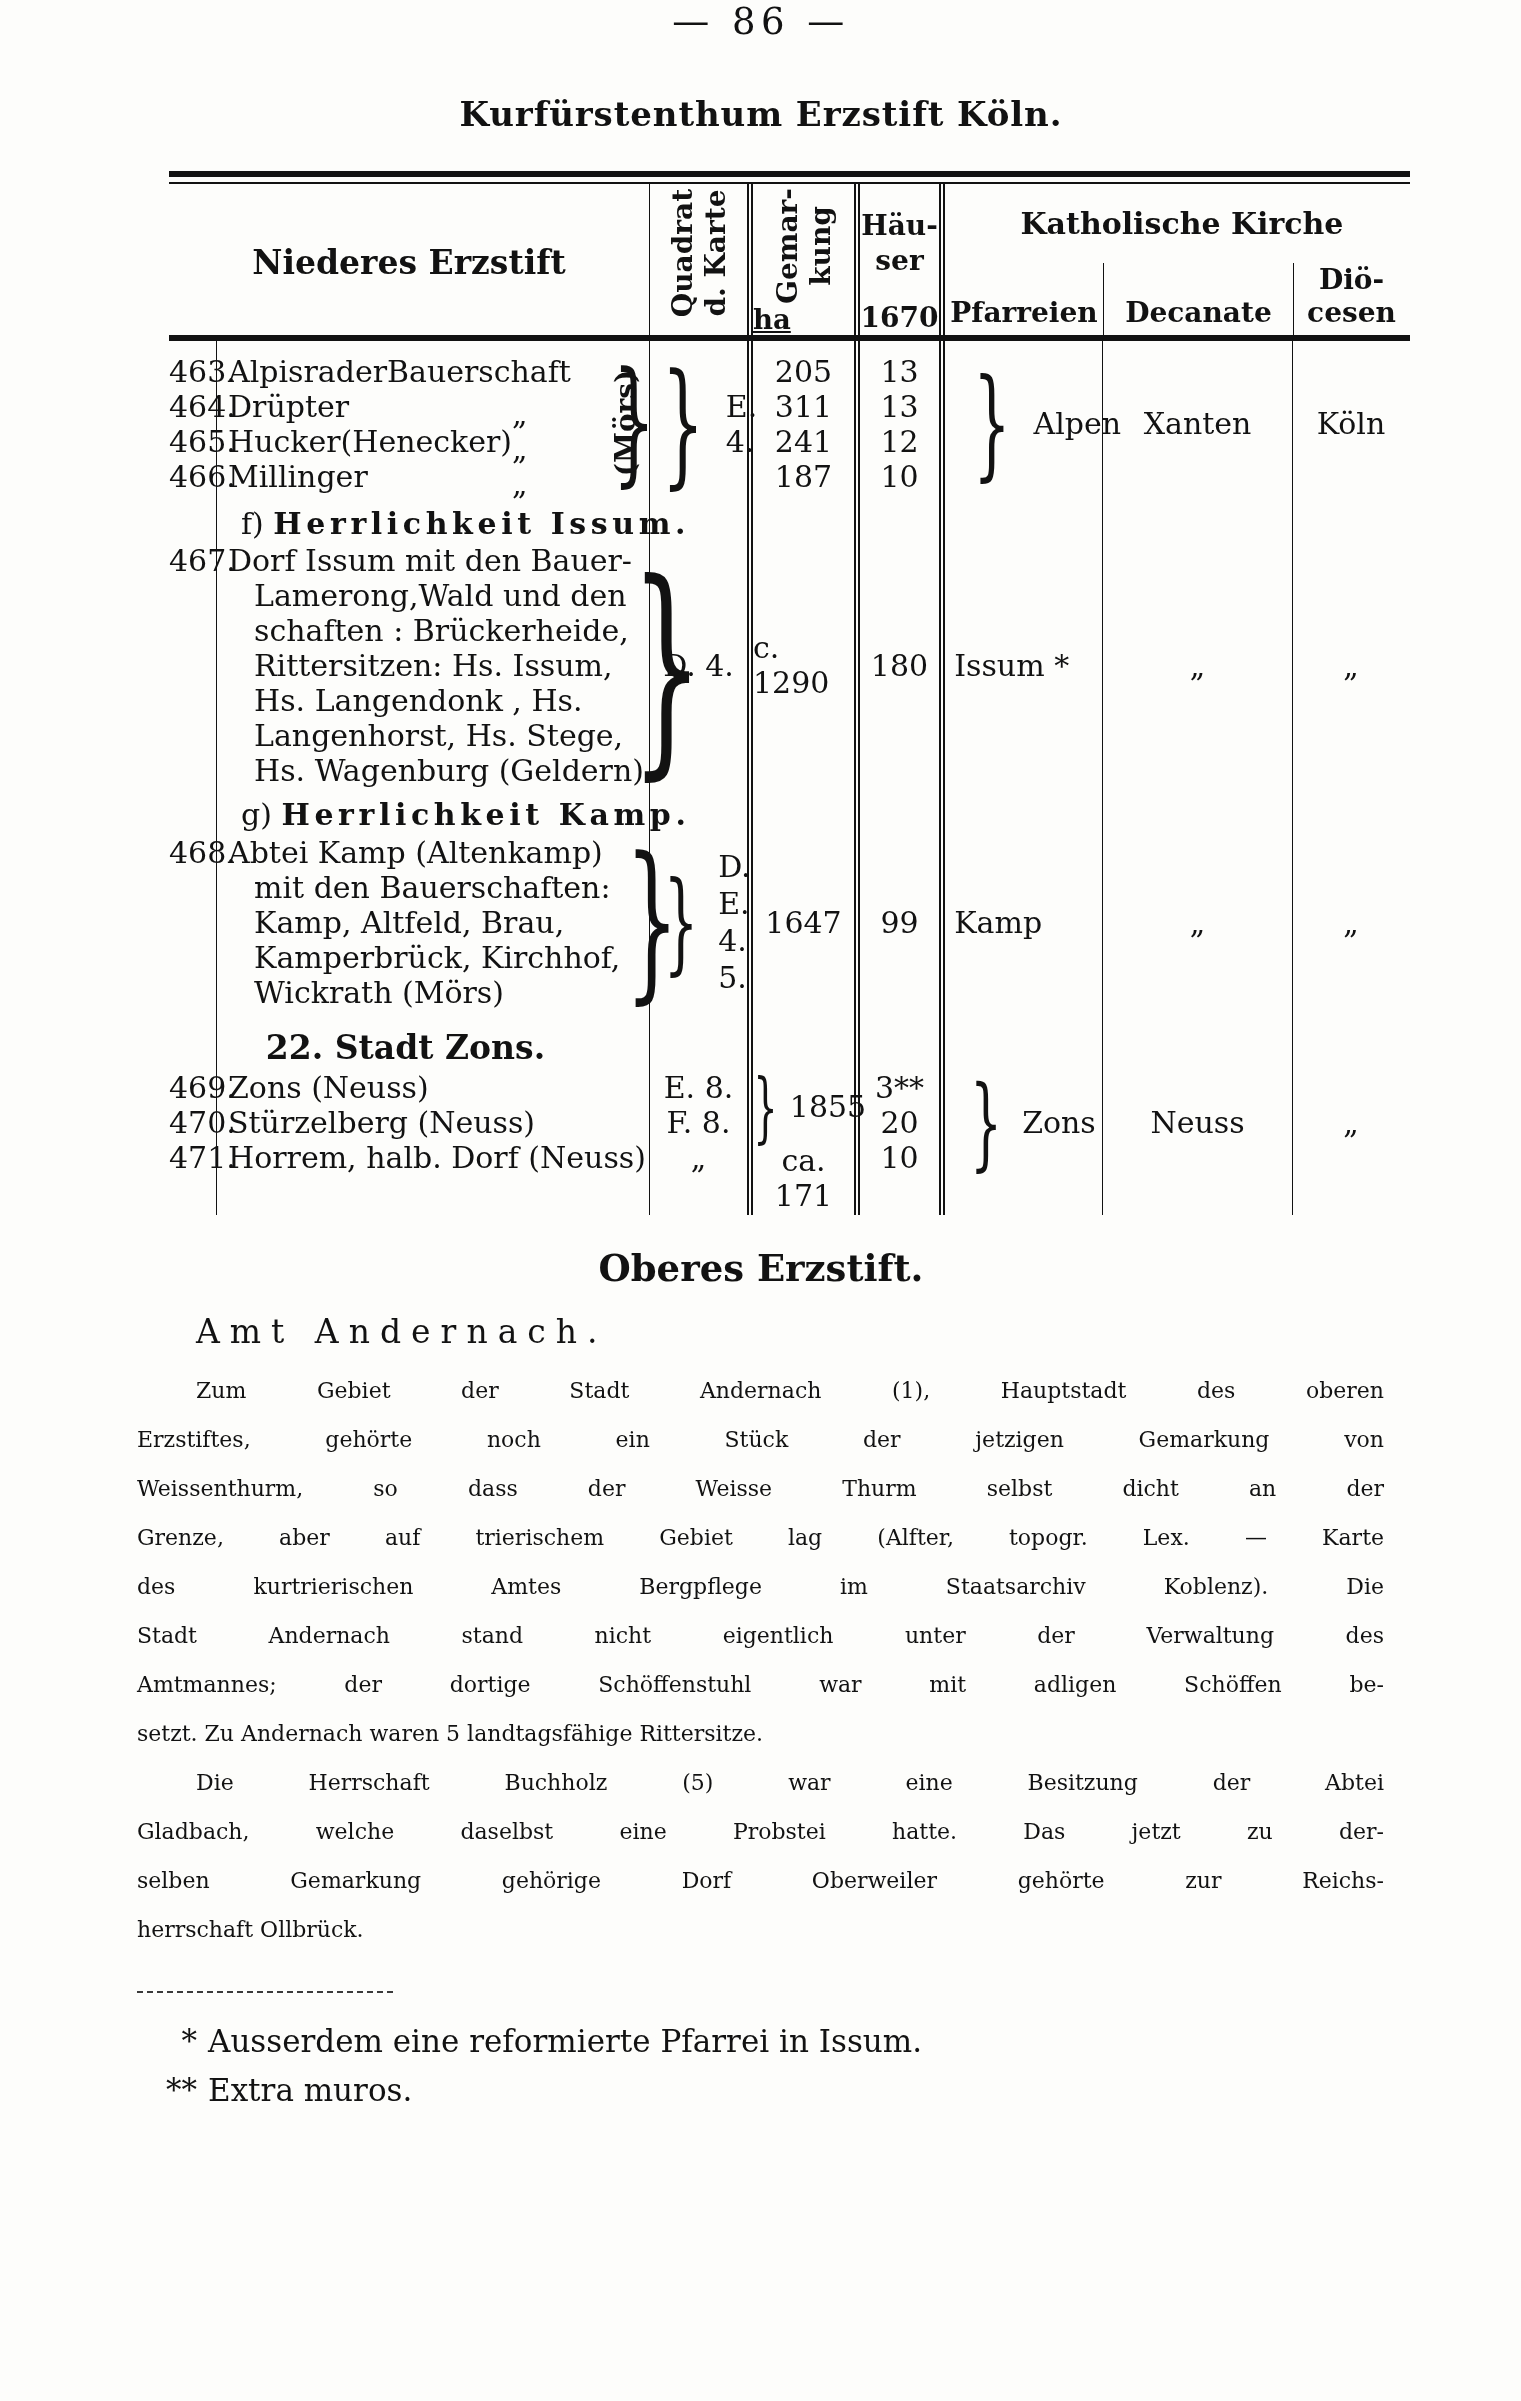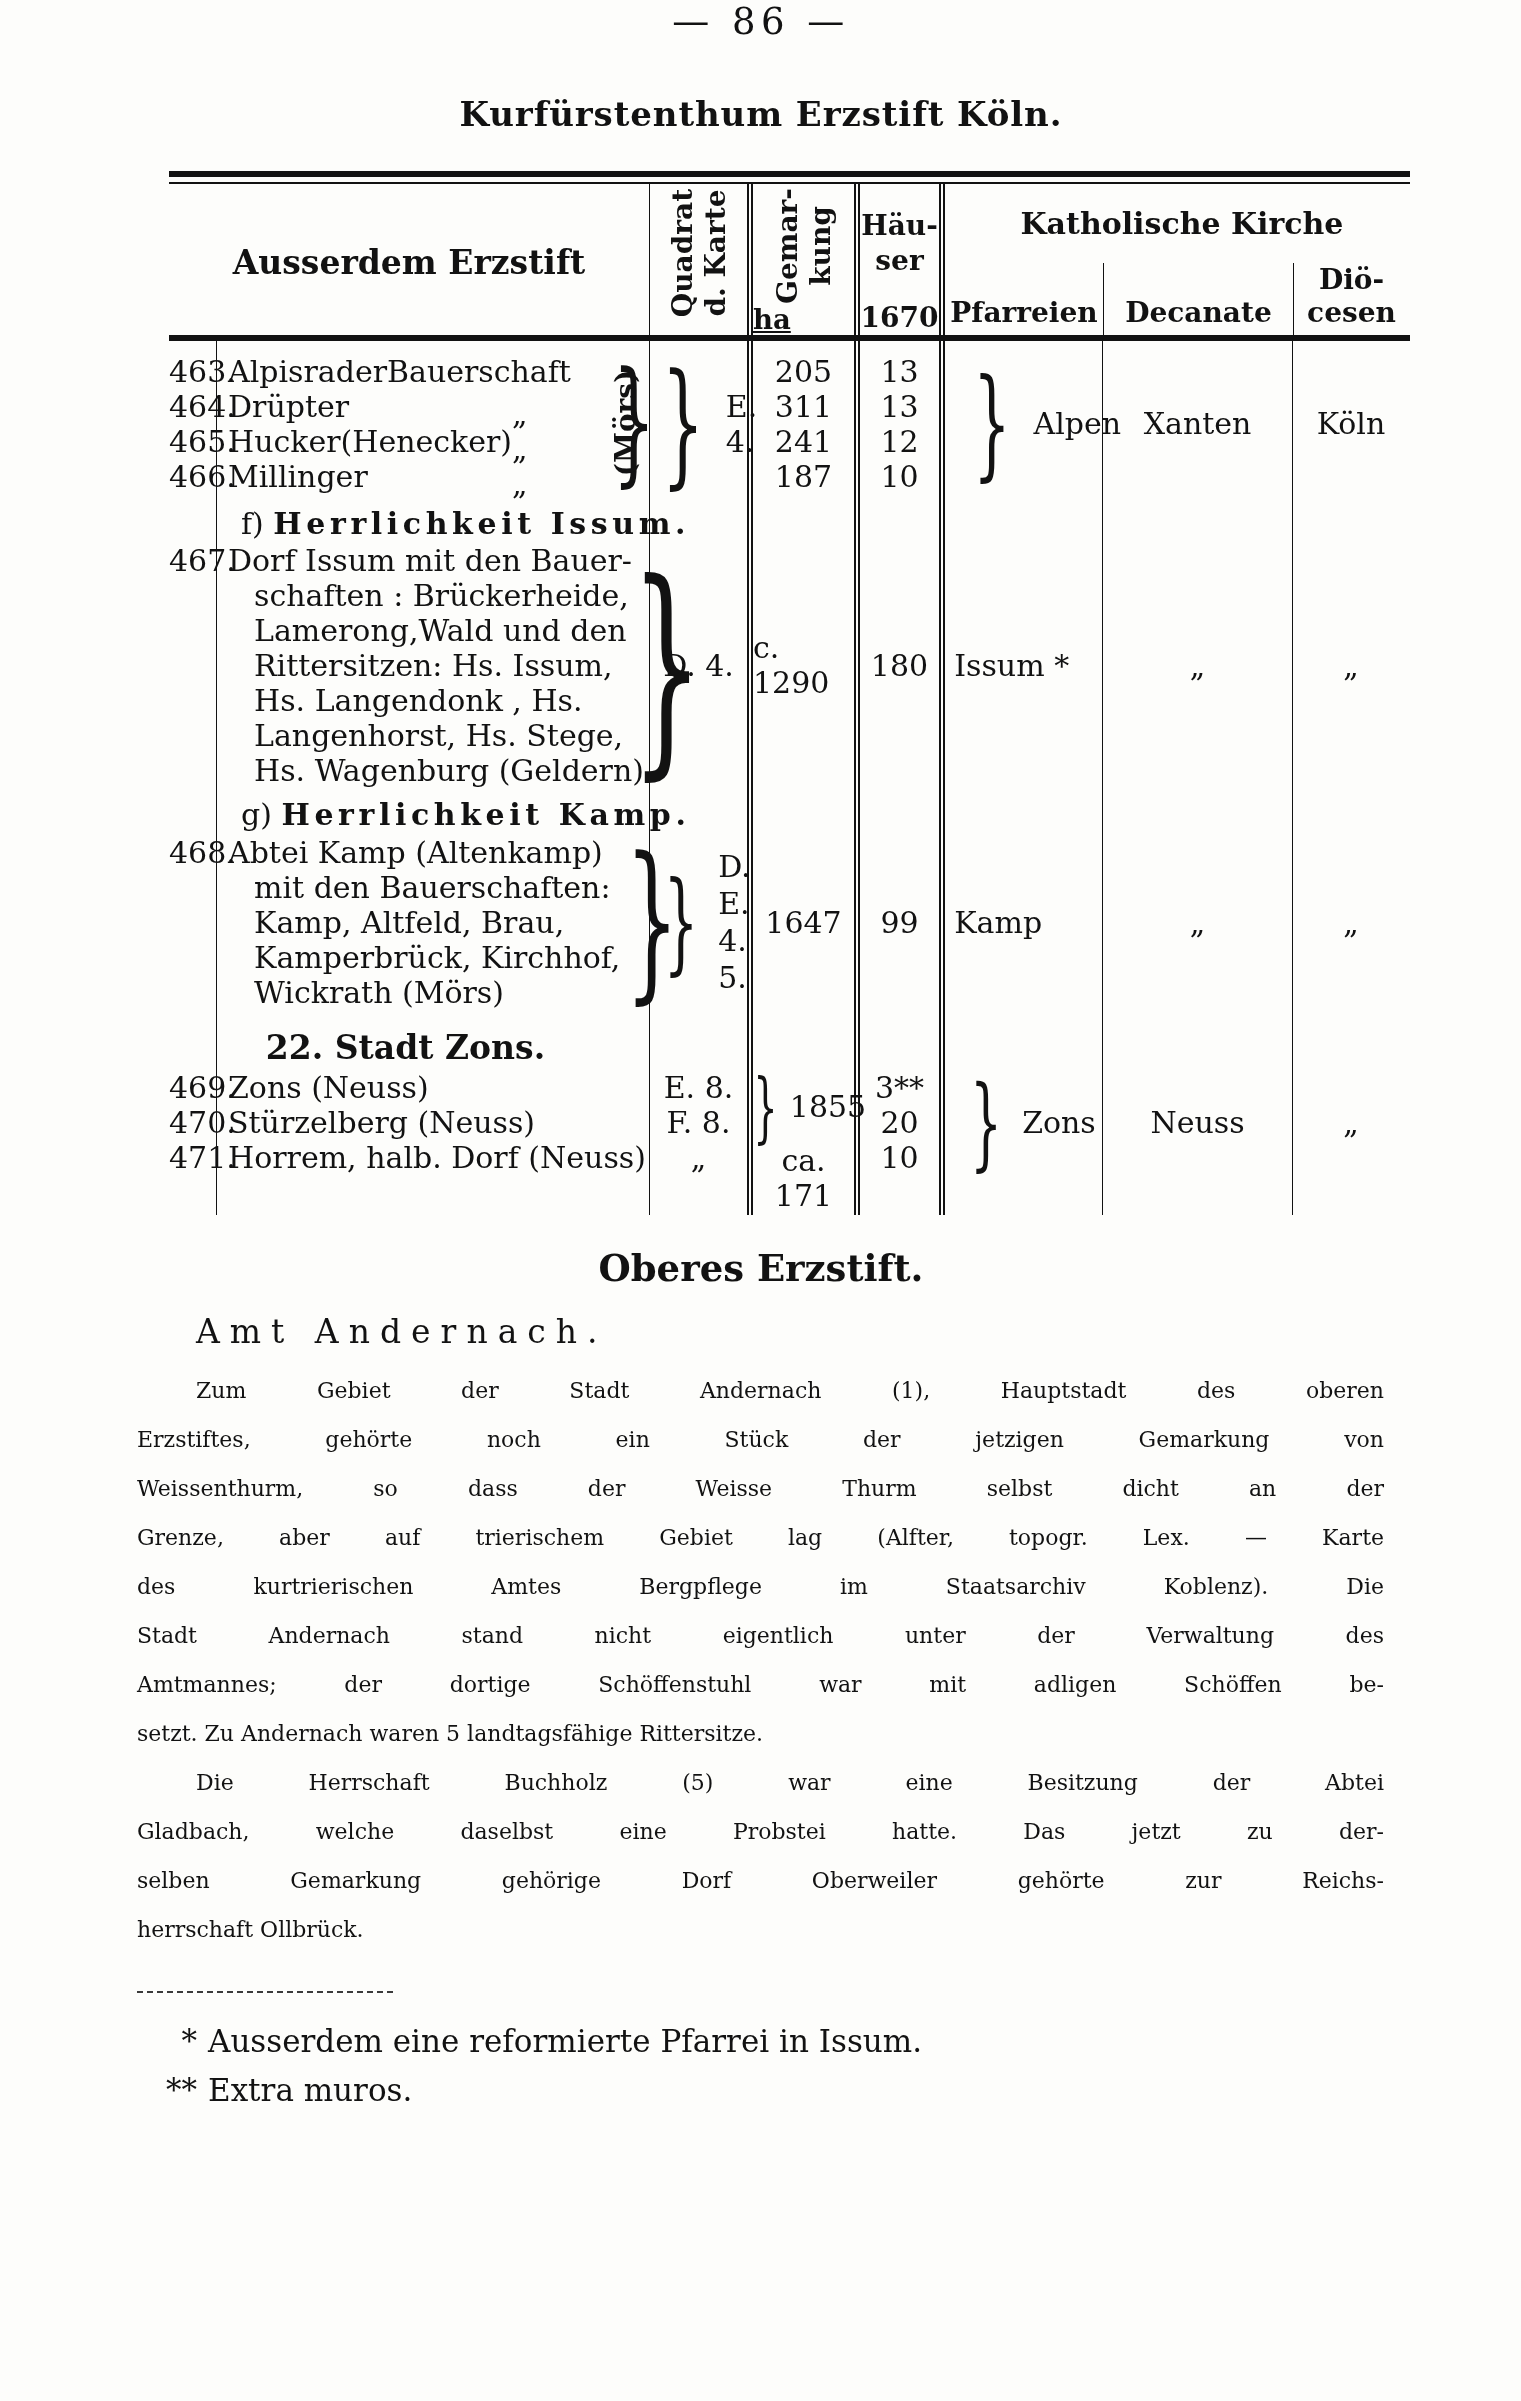--- a/index.html
+++ b/index.html
@@ -93,21 +93,21 @@
 </head>
 <body>
 
 <div class="pagenum">—  86  —</div>
 <div class="doctitle">Kurfürstenthum Erzstift Köln.</div>
 
 <div class="tbl">
   <div class="toprule"></div>
 
   <div class="thead">
-    <div class="h-region r1">Ausserdem Erzstift</div>
+    <div class="h-region r1">Niederes Erzstift</div>
     <div class="h-rot rd">
       <div class="rot"><span>Quadrat</span><br><span>d. Karte</span></div>
     </div>
     <div class="h-rot h-gem rd">
       <div class="rot"><span>Gemar-</span><br><span>kung</span></div>
       <div class="h-unit">ha</div>
     </div>
     <div class="h-haus rd">
       <span>Häu-</span>
       <span>ser</span>
@@ -179,22 +179,22 @@
         <div class="vc fx">Köln</div>
       </div>
   </div>
 
   <div class="band bandB">
     <div class="cell num r1">
         <div>467.</div>
       </div>
     <div class="cell r1">
       <div class="nm">Dorf Issum mit den Bauer-</div>
+      <div class="nm ind">Lamerong,Wald und den</div>
       <div class="nm ind">schaften : Brückerheide,</div>
-      <div class="nm ind">Lamerong,Wald und den</div>
       <div class="nm ind">Rittersitzen:  Hs.  Issum,</div>
       <div class="nm ind">Hs.  Langendonk ,   Hs.</div>
       <div class="nm ind">Langenhorst,  Hs. Stege,</div>
       <div class="nm ind">Hs. Wagenburg (Geldern)</div>
       <span class="brace brB">}</span>
       <div class="subhead"><span>g)</span> <span class="sperr">Herrlichkeit Kamp.</span></div>
     </div>
     <div class="cell rd">
         <div class="vc fx">D. 4.</div>
       </div>

